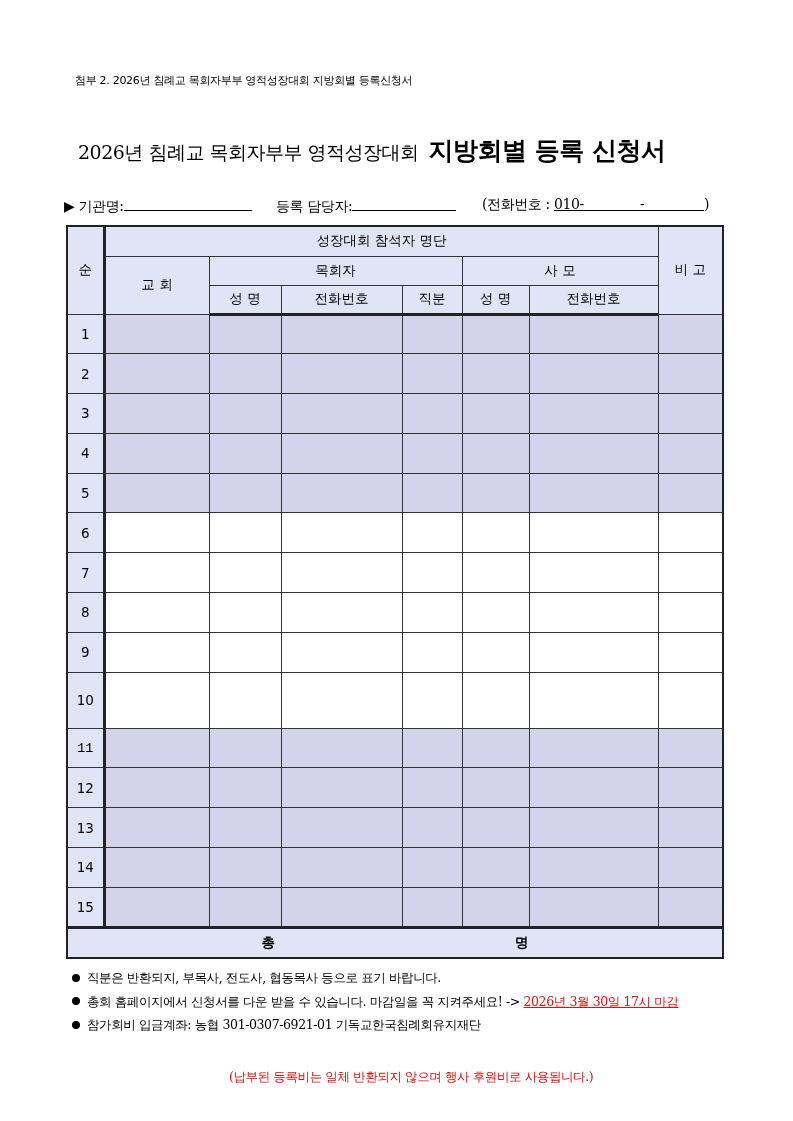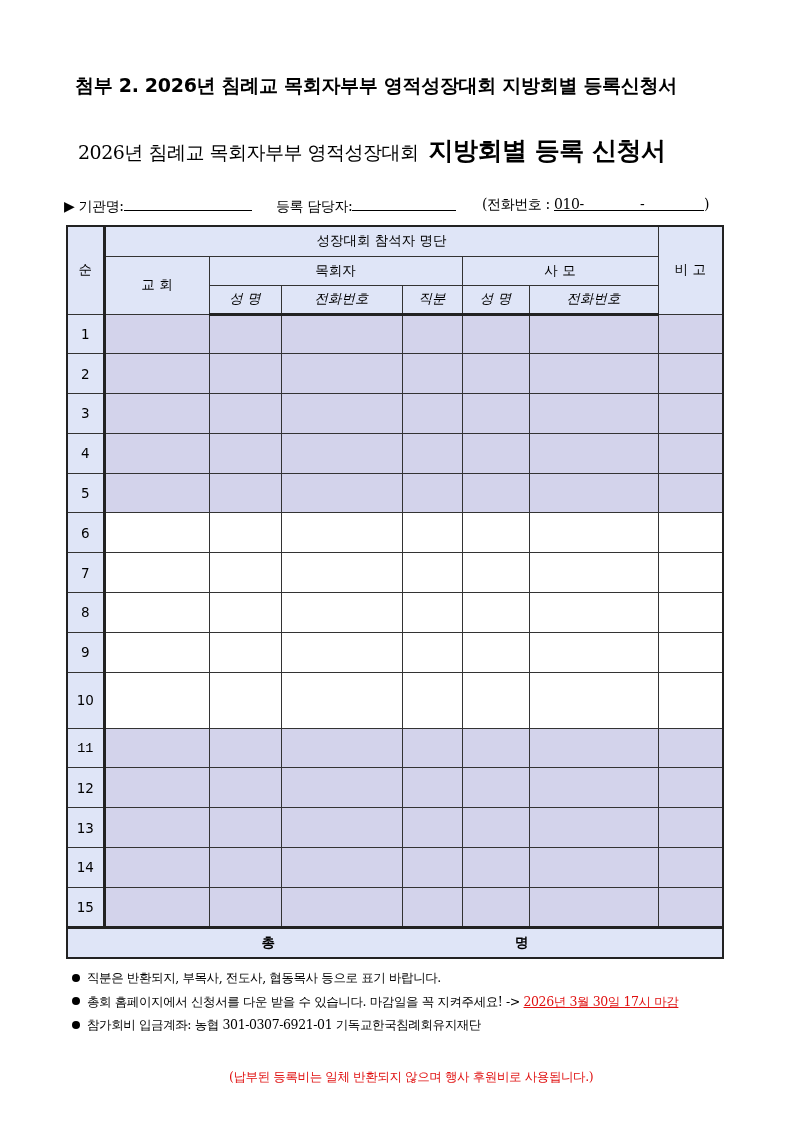--- a/index.html
+++ b/index.html
@@ -1,17 +1,17 @@
 <!DOCTYPE html>
 <html><head>
 <meta charset="utf-8">
 <style>
   html, body { margin: 0; padding: 0; background: #ffffff; }
   body { width: 793px; height: 1121px; position: relative; font-family: "DejaVu Sans", sans-serif; color: #000; overflow: hidden; }
-  .attach { position: absolute; left: 75px; top: 73px; font-size: 19px; font-weight: bold; letter-spacing: -0.3px; }
+  .attach { position: absolute; left: 75px; top: 73px; font-size: 11px; font-weight: normal; letter-spacing: -0.3px; }
   .title { position: absolute; left: 78px; top: 134px; white-space: nowrap; font-family: "DejaVu Serif", serif; }
   .title .t1 { font-size: 19px; letter-spacing: -0.5px; }
   .title .t2 { font-size: 25px; font-weight: bold; margin-left: 10px; letter-spacing: -0.5px; }
   .info { position: absolute; left: 64px; top: 196px; width: 660px; font-size: 14px; font-family: "DejaVu Serif", serif; white-space: nowrap; letter-spacing: -0.4px; }
   .info .blank { display: inline-block; border-bottom: 1px solid #000; height: 14px; vertical-align: baseline; }
   .info .seg { position: absolute; top: 0; }
   table.form { position: absolute; left: 66px; top: 225px; border-collapse: collapse; border: 2px solid #222; table-layout: fixed; width: 656px; }
   table.form td { border: 1px solid #333; padding: 0; text-align: center; vertical-align: middle; font-size: 13.5px; }
   .hdr { background: #dfe5f7; }
   .shaded td.c { background: #d3d3eb; }
@@ -66,21 +66,21 @@
       <tr style="height:30px;">
     <td class="hdr numcol" rowspan="3">순</td>
     <td class="hdr" colspan="6">성장대회 참석자 명단</td>
     <td class="hdr" rowspan="3">비 고</td>
   </tr>
   <tr style="height:29px;">
     <td class="hdr" rowspan="2">교 회</td>
     <td class="hdr" colspan="3">목회자</td>
     <td class="hdr" colspan="2">사 모</td>
   </tr>
-  <tr class="headlast" style="height:29px;font-style:italic;">
+  <tr class="headlast" style="height:29px;">
     <td class="hdr">성 명</td>
     <td class="hdr">전화번호</td>
     <td class="hdr">직분</td>
     <td class="hdr">성 명</td>
     <td class="hdr">전화번호</td>
   </tr>
   </tbody>
     <tbody id="rows-body">
       <tr class="shaded" style="height: 39.8px;">
         <td class="num numcol">1</td>

